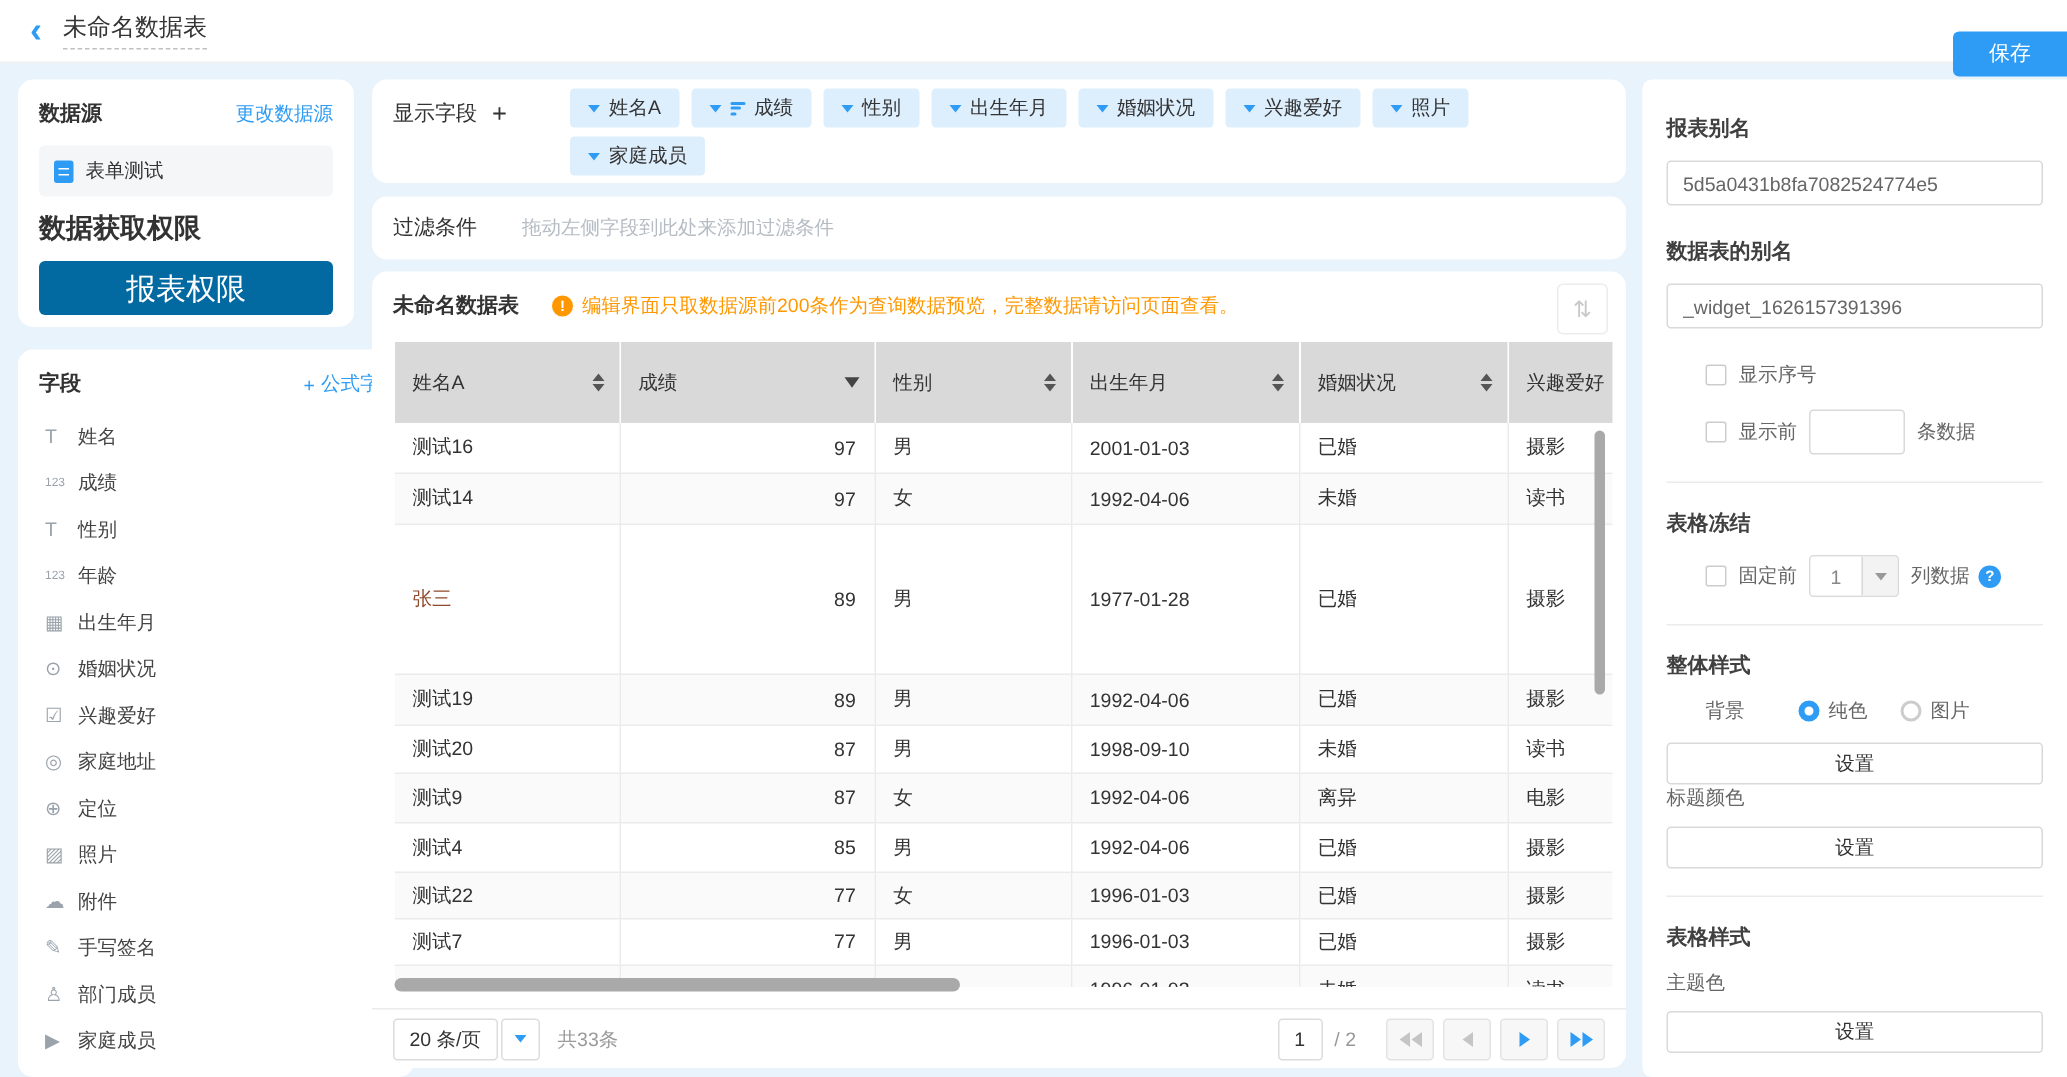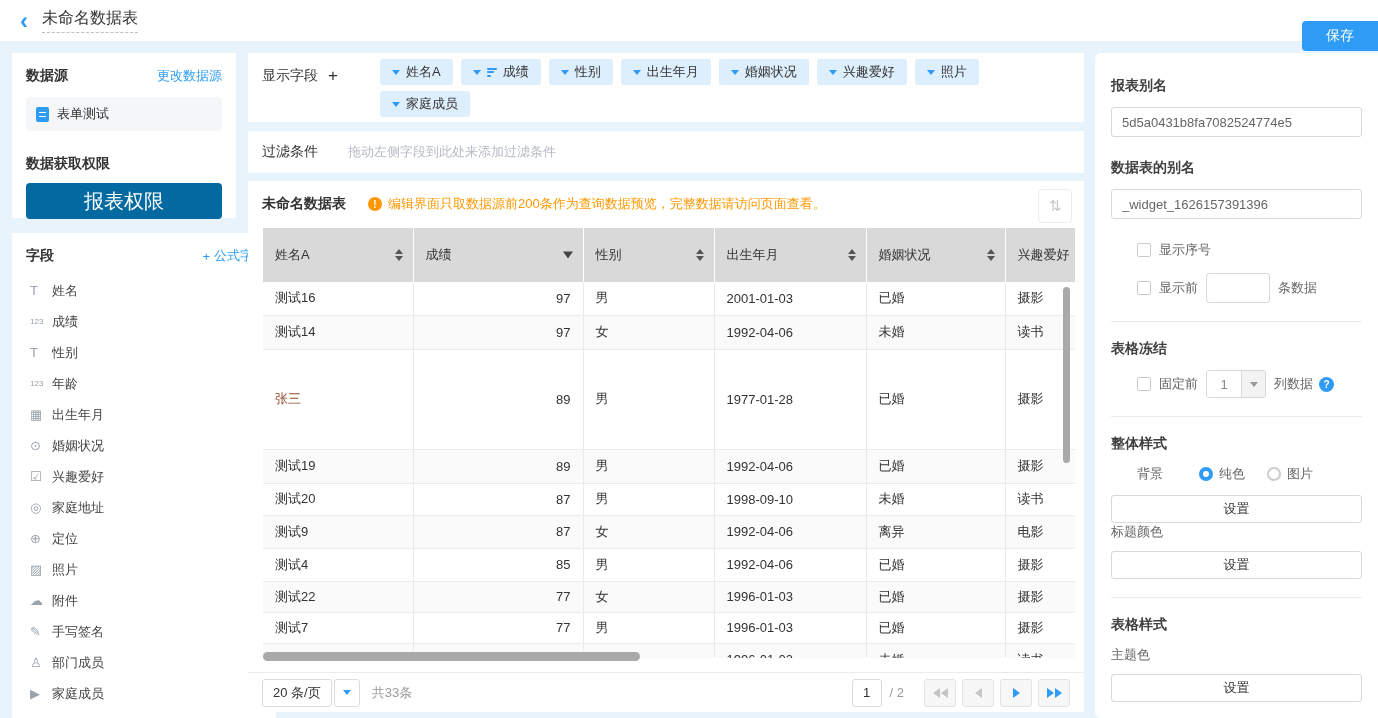--- a/index.html
+++ b/index.html
@@ -1,35 +1,35 @@
 <!DOCTYPE html>
 <html><head>
 <meta charset="utf-8">
 <style>
   *{margin:0;padding:0;box-sizing:border-box;}
   html,body{width:1378px;height:718px;overflow:hidden;}
   body{background:#e9f3fc;font-family:"Liberation Sans","DejaVu Sans",sans-serif;color:#333;position:relative;}
-  .card{background:#fff;border-radius:0;position:absolute;}
+  .card{background:#fff;border-radius:10px;position:absolute;}
 
   
   .topbar{position:absolute;top:0;left:0;right:0;height:42px;background:#fff;border-bottom:1px solid #f0f0f0;display:flex;align-items:center;z-index:5;}
   .back{color:#2e9cf5;font-size:24px;line-height:20px;margin-left:20px;cursor:pointer;font-weight:bold;}
   .page-title{font-size:16px;font-weight:normal;color:#333;margin-left:14px;padding-bottom:3px;border-bottom:1px dashed #c0c0c0;}
   .save-btn{position:absolute;right:0;top:21px;width:76px;height:30px;background:#2e9cf5;color:#fff;font-size:14px;border:none;border-radius:4px 0 0 4px;cursor:pointer;}
 
   
   .card-ds{left:12px;top:53px;width:224px;height:165px;padding:14px;}
   .sec-head{display:flex;justify-content:space-between;align-items:center;}
   .sec-head h2{font-size:14px;font-weight:bold;color:#333;}
   .link{color:#2e9cf5;font-size:13px;cursor:pointer;text-decoration:none;}
   .ds-item{margin-top:12px;height:34px;background:#f4f6f8;border-radius:4px;display:flex;align-items:center;padding:0 10px;cursor:pointer;}
   .doc-icon{width:13px;height:15px;background:#2e9cf5;border-radius:2px;position:relative;flex:none;}
   .doc-icon::after{content:"";position:absolute;left:3px;top:5px;width:7px;height:1.5px;background:#fff;box-shadow:0 4px 0 #fff;}
   .ds-item span.lbl{margin-left:8px;font-size:13px;color:#333;}
-  .perm-title{margin-top:24px;font-size:14px;font-weight:bold;}
+  .perm-title{margin-top:9px;font-size:18px;font-weight:bold;}
   .perm-btn{margin-top:10px;width:100%;height:36px;background:#0369a1;color:#fff;border:none;border-radius:4px;font-size:20px;cursor:pointer;}
 
   .card-fields{left:12px;top:233px;width:264px;height:485px;padding:14px 10px 0 14px;overflow:hidden;}
   .formula-link{display:flex;align-items:center;gap:4px;}
   .fields-list{margin-top:10px;}
   .field-item{height:31px;display:flex;align-items:center;font-size:13px;color:#444;cursor:pointer;padding-left:4px;}
   .f-icon{width:22px;flex:none;color:#9aa3ab;font-size:13px;text-align:left;}
   .f-icon.num{font-size:8px;letter-spacing:0;}
   .vthumb-left{position:absolute;right:3px;top:40px;width:7px;height:310px;background:#a6a6a6;border-radius:4px;}
 

